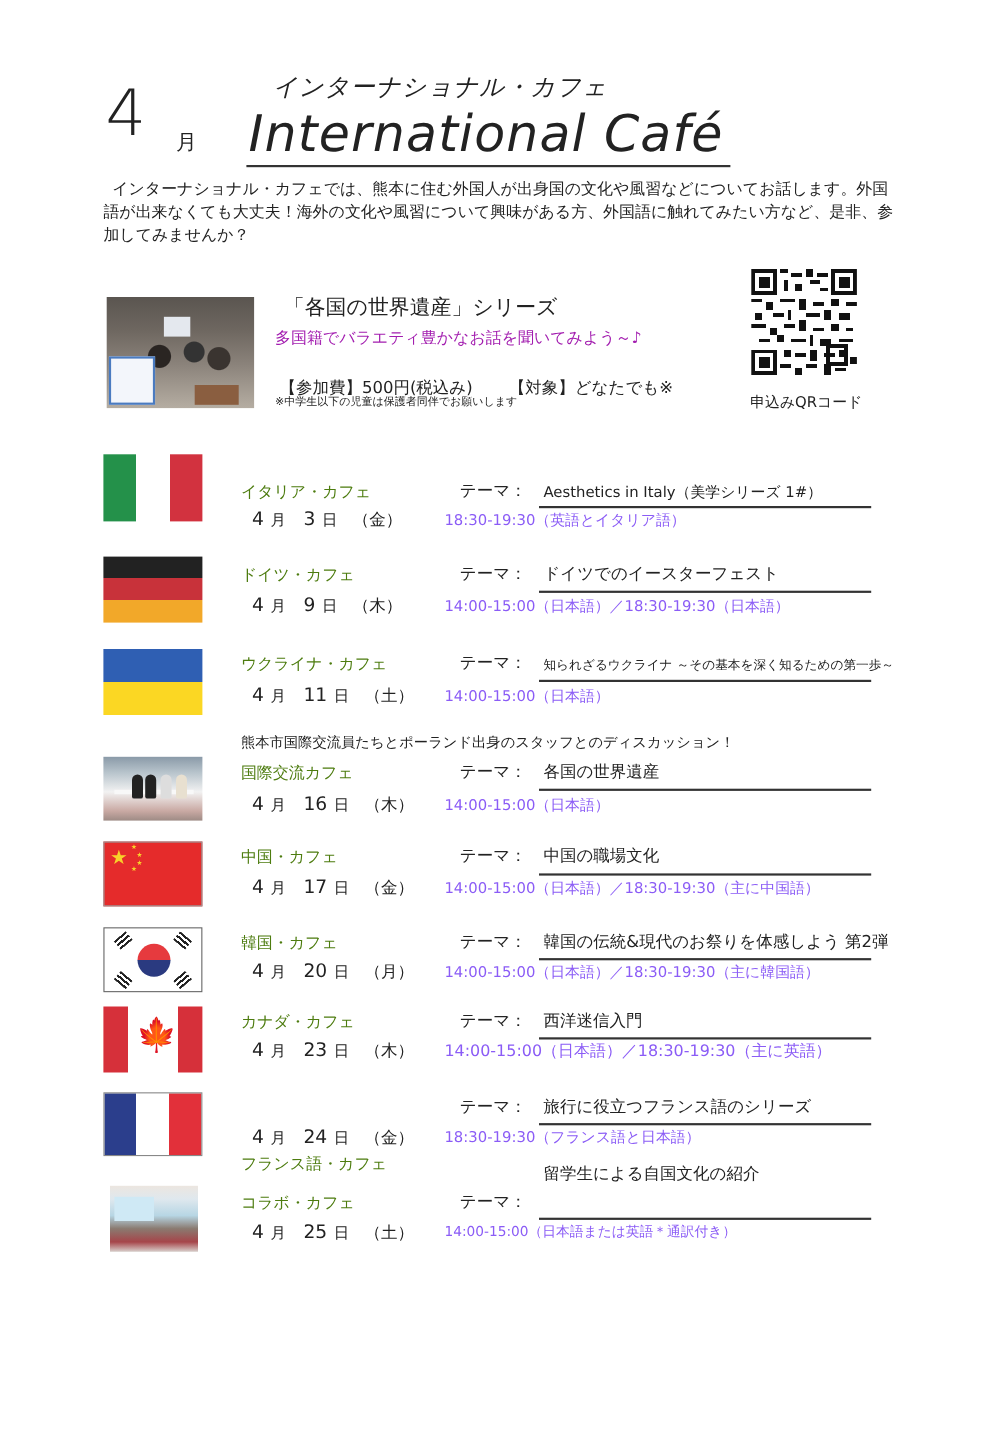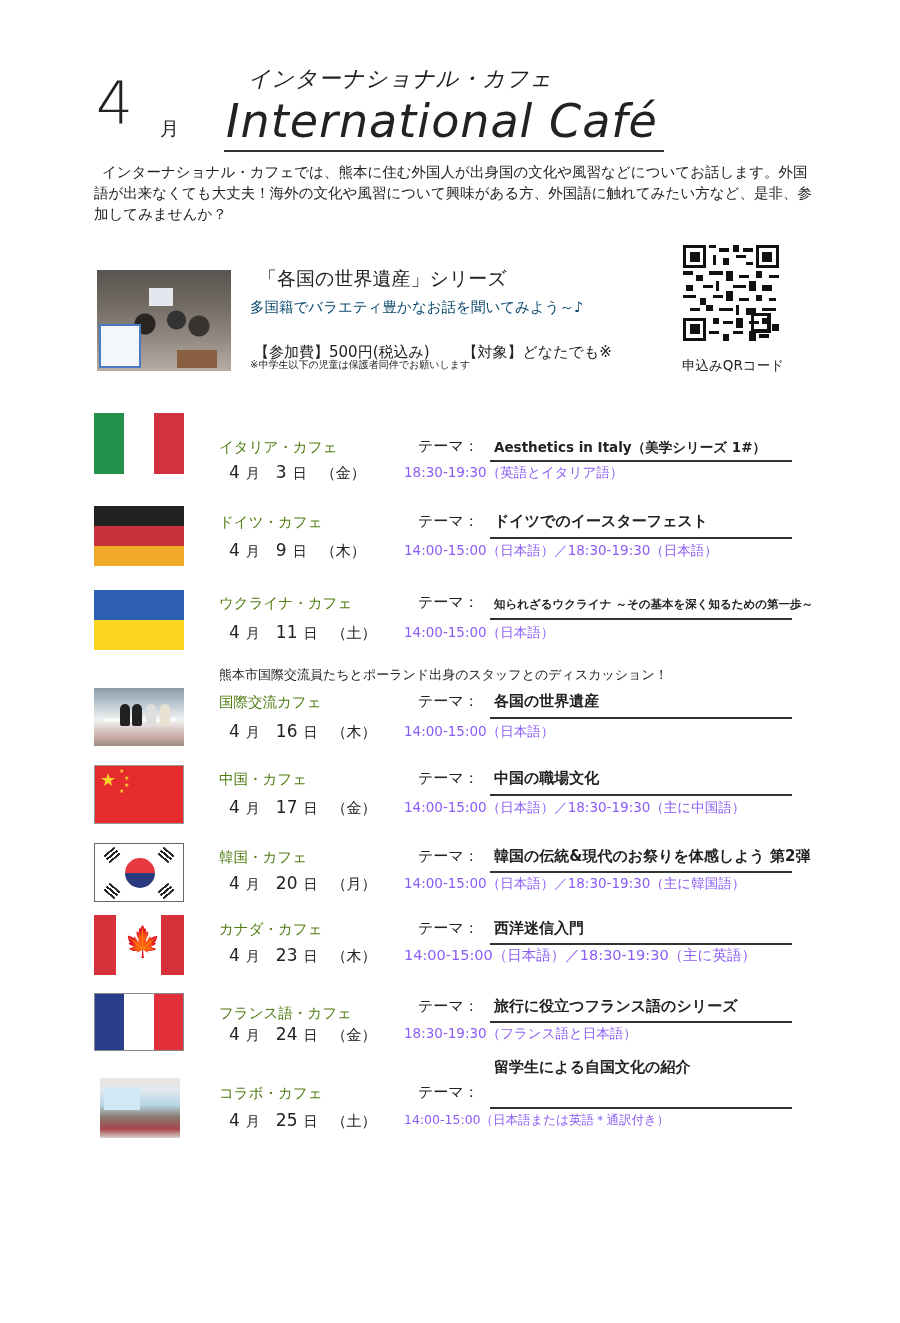--- a/index.html
+++ b/index.html
@@ -18,33 +18,33 @@
     .intro { left: 94px; top: 162px; width: 720px; font-size: 14.5px; line-height: 21px; color: #222; text-indent: 8px; }
 
     
     .series-photo { left: 97px; top: 270px; width: 134px; height: 101px; overflow: hidden; background: linear-gradient(180deg, #5a5550 0%, #6e6760 30%, #8a827a 60%, #b5ada2 100%); }
     .series-photo .screen { position: absolute; left: 52px; top: 18px; width: 24px; height: 18px; background: #e4e8ee; }
     .series-photo .sign { position: absolute; left: 2px; top: 54px; width: 42px; height: 44px; background: #f3f6fb; border: 2px solid #4a7bc0; }
     .series-photo .floor { position: absolute; left: 80px; top: 80px; width: 40px; height: 18px; background: #8a5e40; }
     .series-photo .people { position: absolute; left: 30px; top: 34px; width: 90px; height: 40px; background: radial-gradient(circle at 20% 50%, #2a2522 0 10px, transparent 11px), radial-gradient(circle at 55% 40%, #333 0 9px, transparent 10px), radial-gradient(circle at 80% 55%, #3a3430 0 10px, transparent 11px); }
 
     .series-title { left: 258px; top: 266px; font-size: 19px; color: #222; }
-    .series-sub { left: 250px; top: 298px; font-size: 14.5px; color: #0c4a6e; }
+    .series-sub { left: 250px; top: 298px; font-size: 14.5px; color: #a21caf; }
     .series-fee { left: 254px; top: 327px; font-size: 15px; color: #222; margin-top: 16px; }
     .series-fee span { margin-right: 28px; }
     .series-note { left: 250px; top: 358px; font-size: 10px; color: #222; }
 
     .qr { left: 683px; top: 244px; width: 96px; height: 98px; background: #fff; }
     .qr-label { left: 682px; top: 357px; font-size: 13.5px; color: #222; }
 
     
     .flag { position: absolute; left: 94px; width: 90px; overflow: hidden; }
     .ev-name { position: absolute; left: 219px; font-size: 14.5px; color: #4d7c0f; }
     .ev-theme-label { position: absolute; left: 418px; font-size: 15px; color: #222; }
-    .ev-theme { position: absolute; left: 494px; font-size: 15px; color: #222; white-space: nowrap; font-weight: bold; }
+    .ev-theme { position: absolute; left: 494px; font-size: 15px; color: #222; white-space: nowrap; }
     .ev-theme.small { font-size: 11.5px; }
     .ev-rule { position: absolute; left: 490px; width: 302px; height: 2px; background: #333; }
     .ev-date { position: absolute; left: 229px; font-size: 17px; color: #222; white-space: nowrap; }
     .ev-date .m { font-size: 14px; margin: 0 16px 0 6px; }
     .ev-date .d { font-size: 14px; margin: 0 14px 0 6px; }
     .ev-date .day { font-size: 15px; display: inline-block; }
     .ev-time { position: absolute; left: 404px; font-size: 13.5px; color: #8b5cf6; white-space: nowrap; }
     .ev-lead { position: absolute; left: 219px; font-size: 13px; color: #222; }
 
     
@@ -223,21 +223,21 @@
     <span class="leaf">🍁</span>
   </div>
 <div class="ev-name" style="top:920px">カナダ・カフェ</div>
 <div class="ev-theme-label" style="top:919px">テーマ：</div>
 <div class="ev-theme" style="top:919px">西洋迷信入門</div>
 <div class="ev-rule" style="top:943px"></div>
 <div class="ev-date" style="top:945px"><span>4</span><span class="m">月</span><span>23</span><span class="d">日</span><span class="day">（木）</span></div>
 <div class="ev-time" style="top:946px;font-size:14.5px">14:00-15:00（日本語）／18:30-19:30（主に英語）</div>
 
 <div class="flag flag-france"></div>
-<div class="ev-name" style="top:1004px">フランス語・カフェ</div>
+<div class="ev-name" style="top:1049px">フランス語・カフェ</div>
 <div class="ev-theme-label" style="top:997px">テーマ：</div>
 <div class="ev-theme" style="top:997px">旅行に役立つフランス語のシリーズ</div>
 <div class="ev-rule" style="top:1021px"></div>
 <div class="ev-date" style="top:1024px"><span>4</span><span class="m">月</span><span>24</span><span class="d">日</span><span class="day">（金）</span></div>
 <div class="ev-time" style="top:1025px">18:30-19:30（フランス語と日本語）</div>
 
 <div class="flag photo-collab">
     <div class="s"></div>
   </div>
 <div class="ev-name" style="top:1084px">コラボ・カフェ</div>

